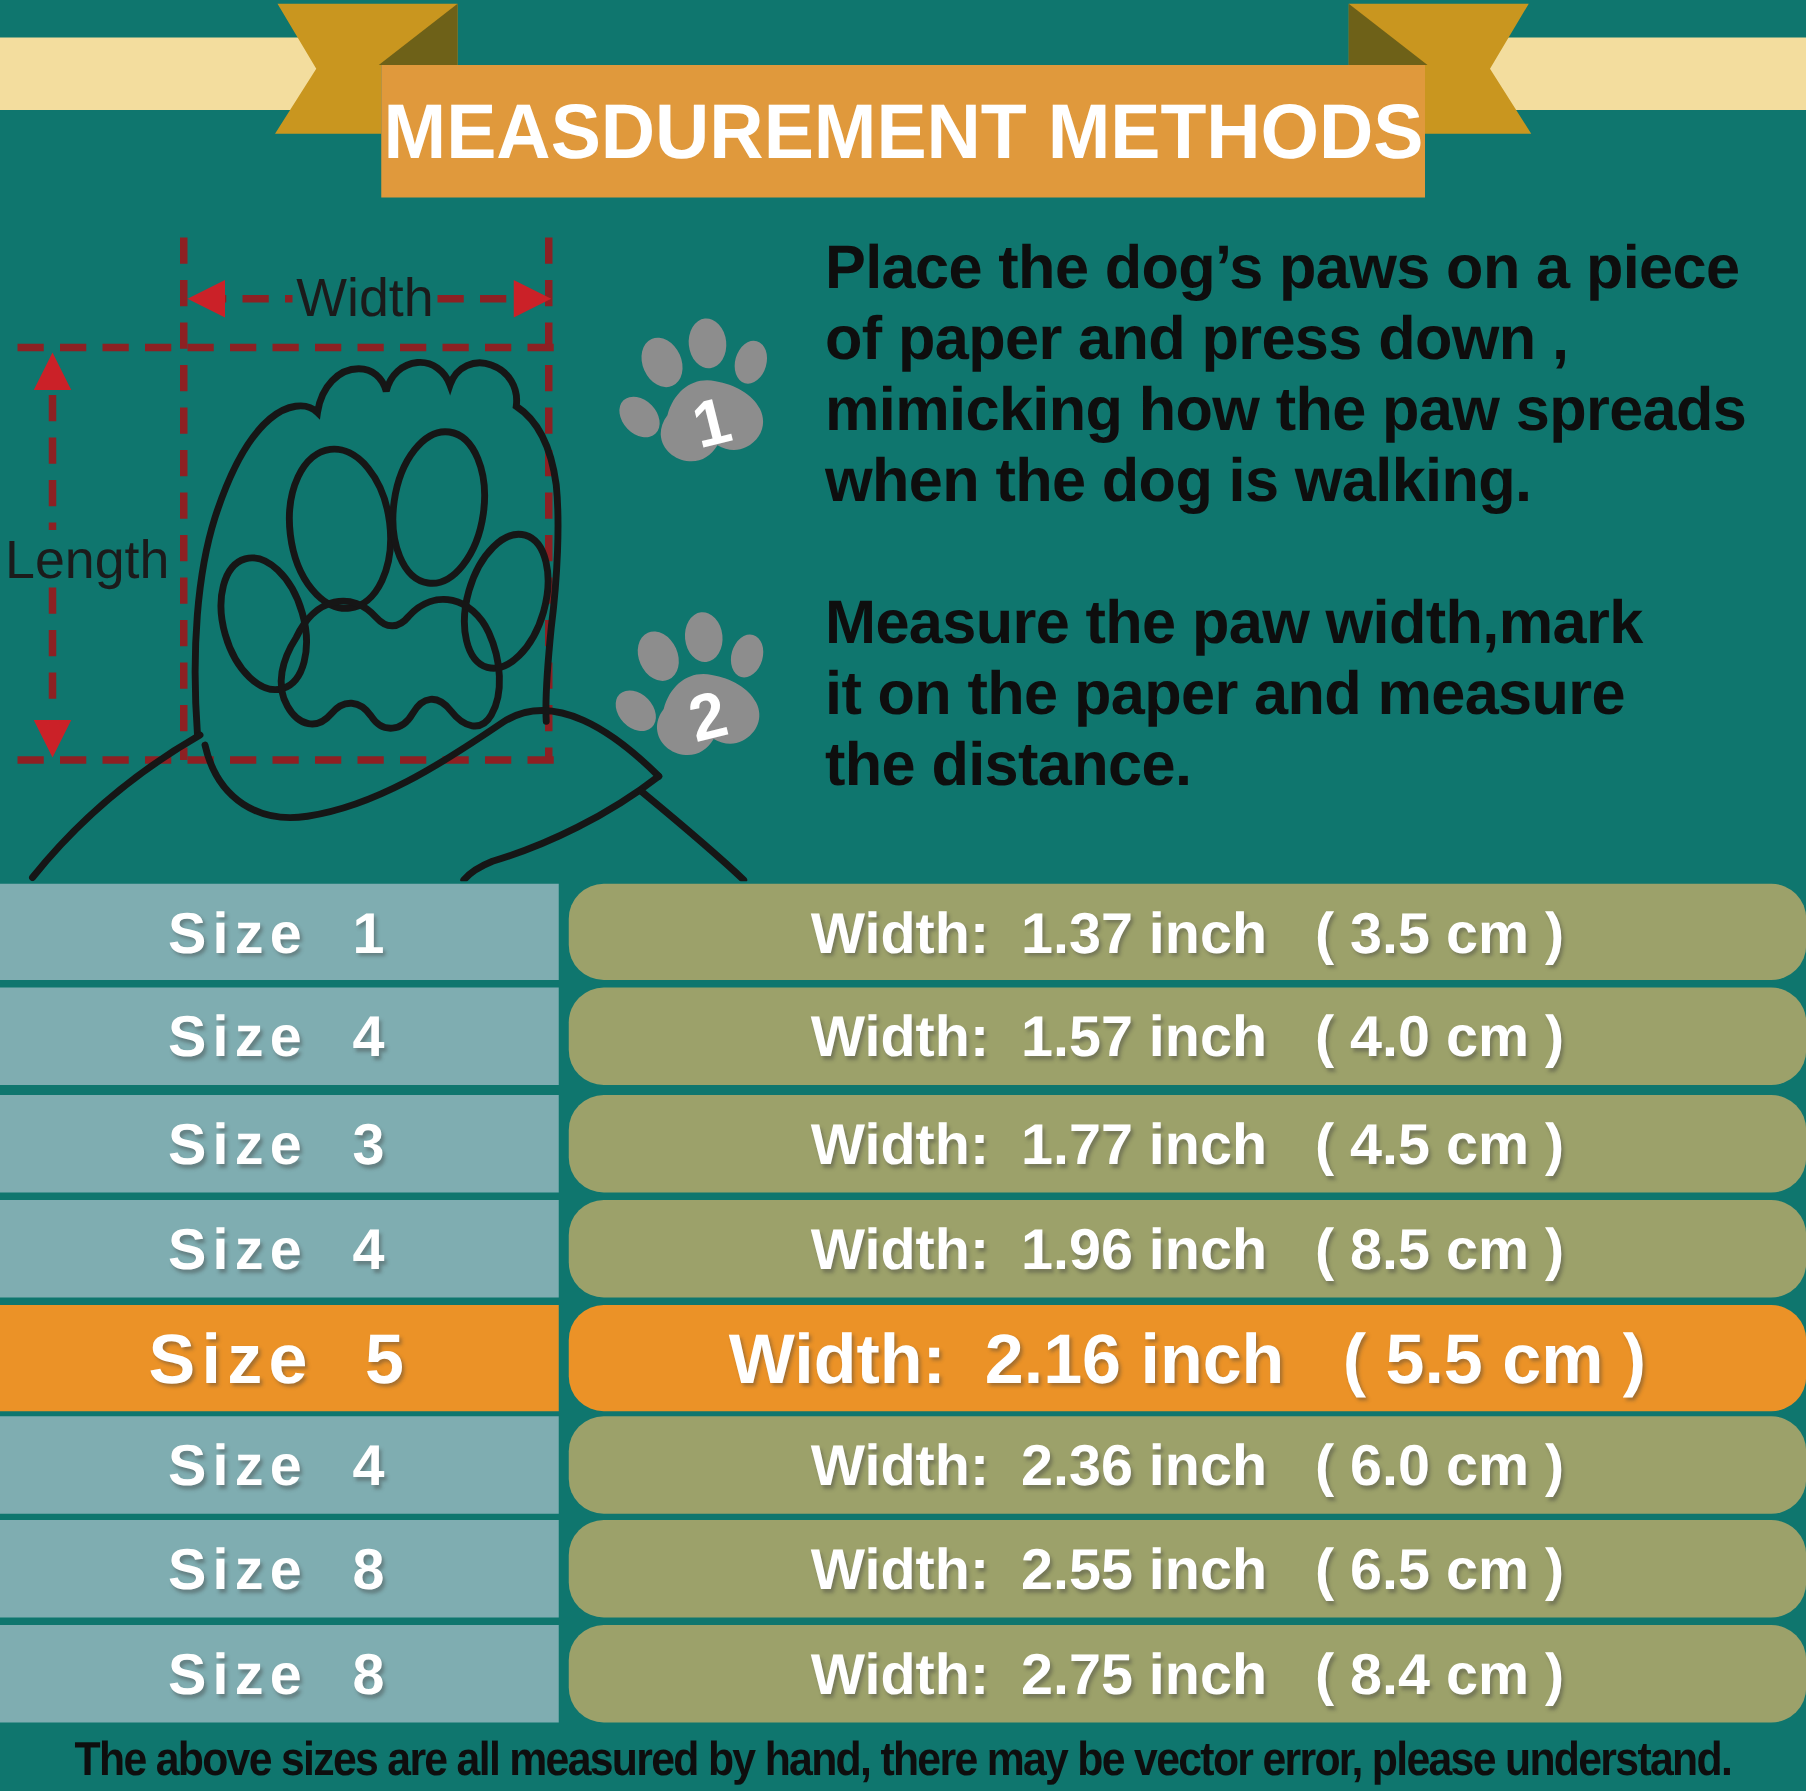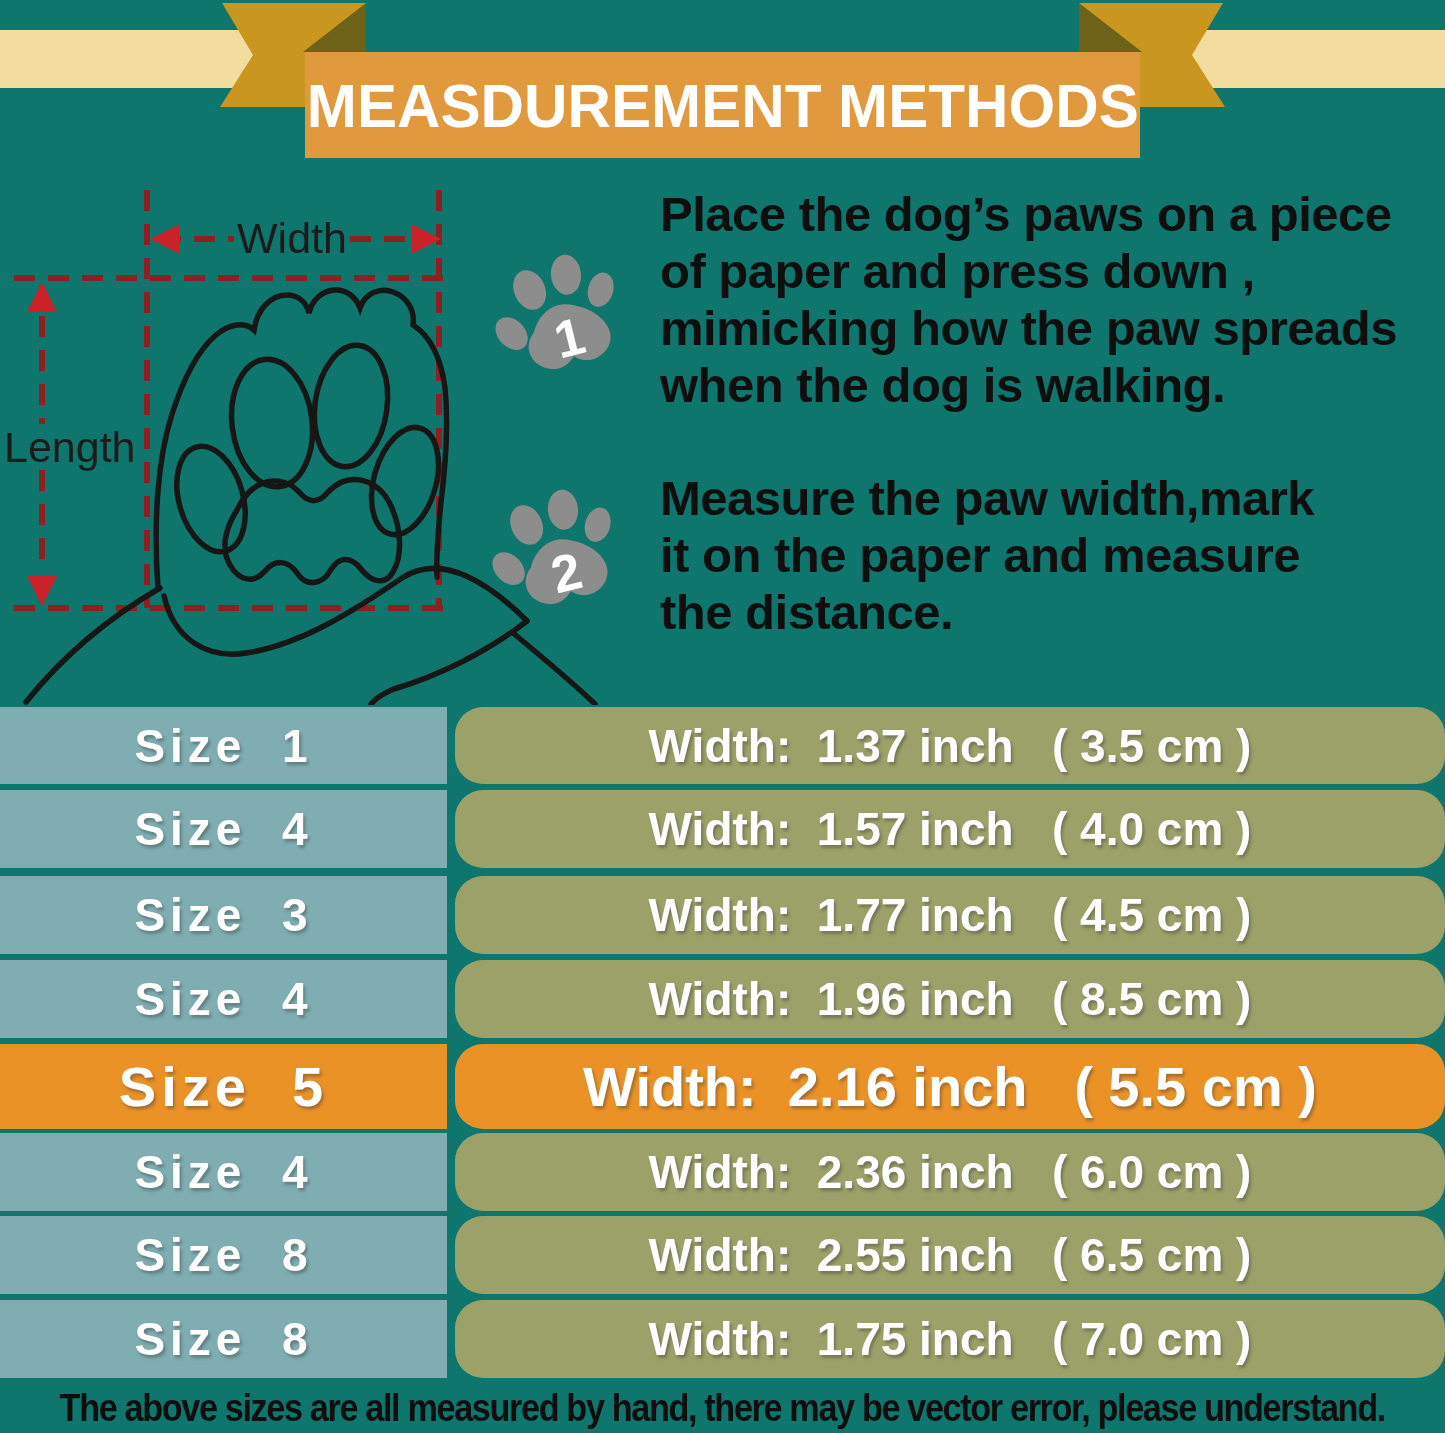--- a/index.html
+++ b/index.html
@@ -176,21 +176,21 @@
         </div>
       <div class="t-cell t-width">
           <span class="t-txt">Width:  2.55 inch   ( 6.5 cm )</span>
         </div>
     </div>
     <div class="abs t-row" style="top:1300px;height:78px">
       <div class="t-cell t-size">
           <span class="t-txt">Size  8</span>
         </div>
       <div class="t-cell t-width">
-          <span class="t-txt">Width:  1.75 inch   ( 7.0 cm )</span>
+          <span class="t-txt">Width:  2.75 inch   ( 8.4 cm )</span>
         </div>
     </div>
   </div>
 
   <div class="abs footer">
     <span>The above sizes are all measured by hand, there may be vector error, please understand.</span>
   </div>
 
 </div>
 

